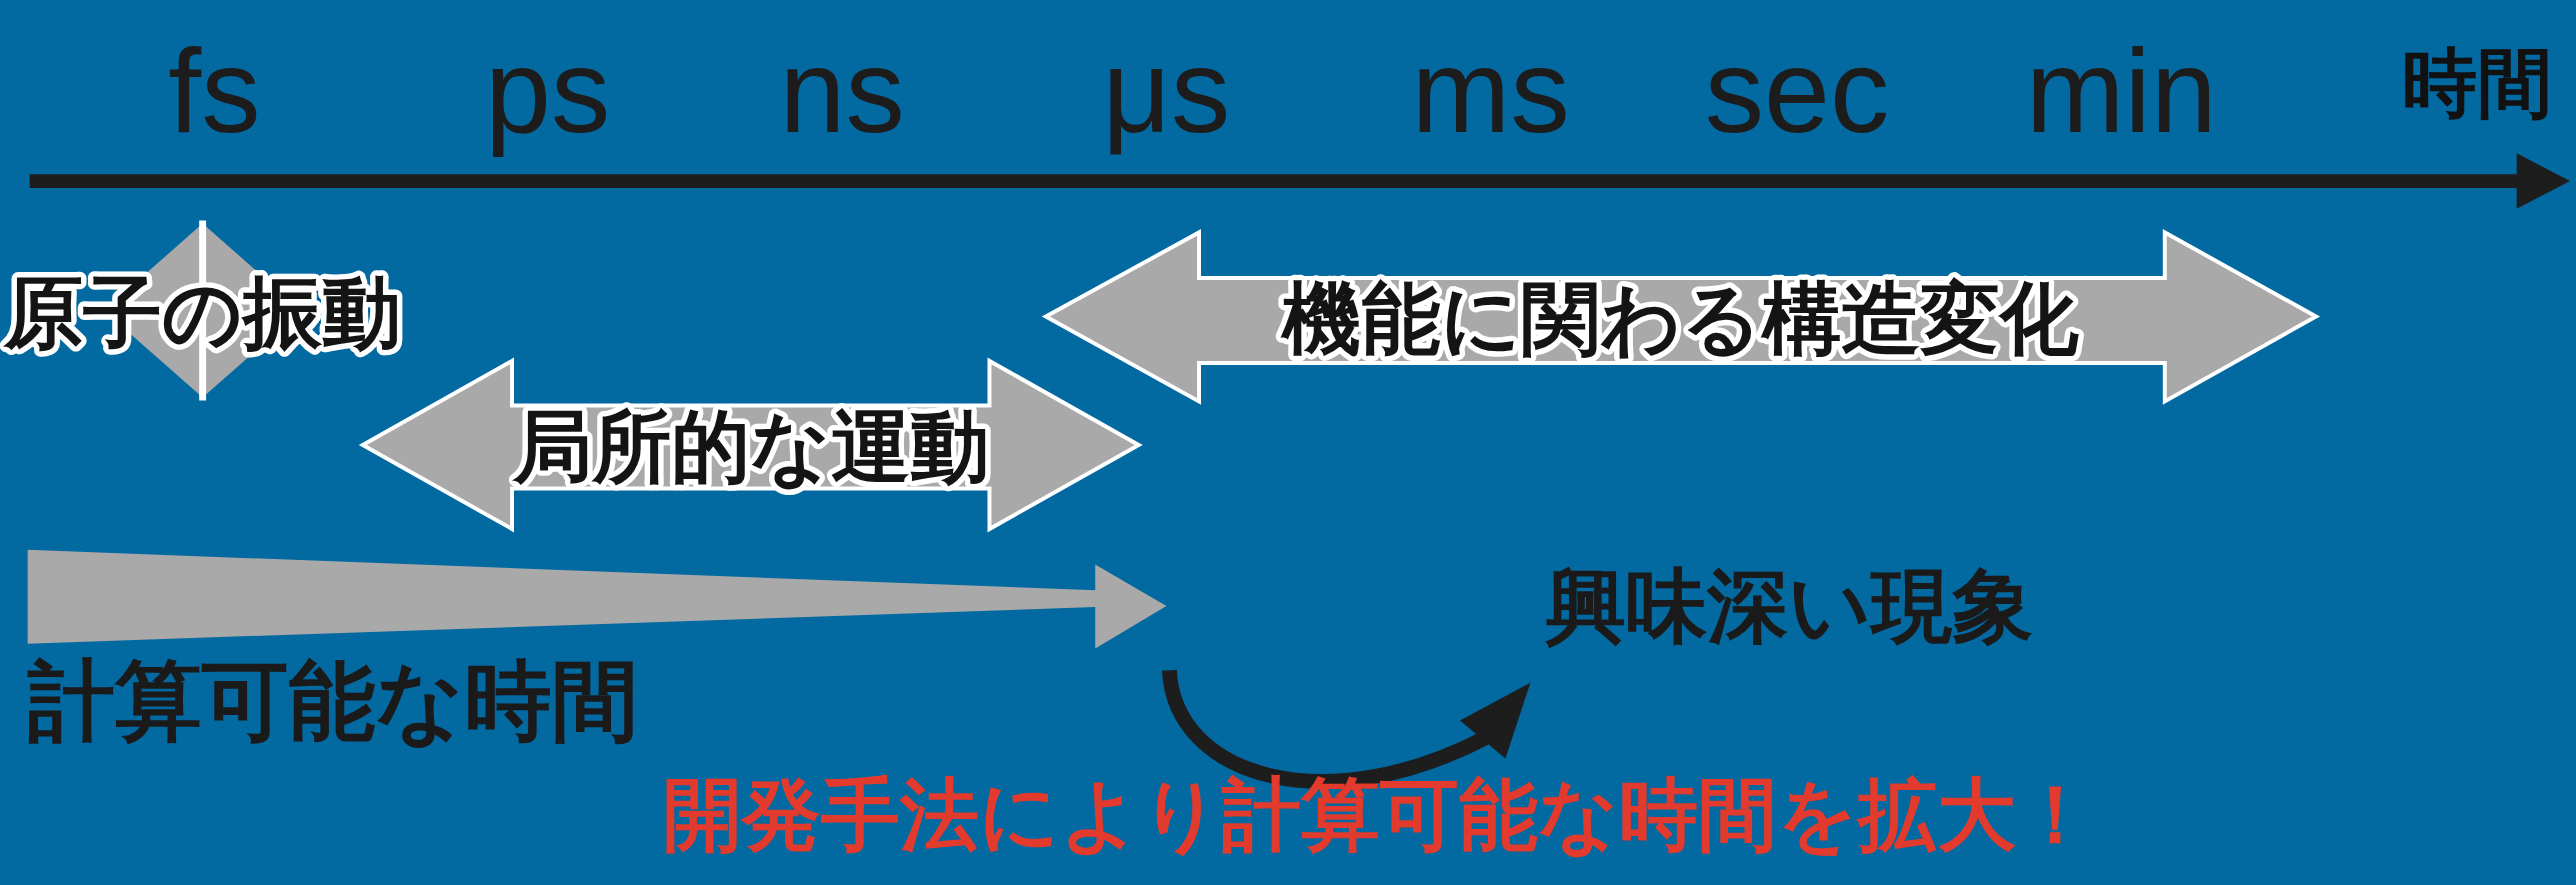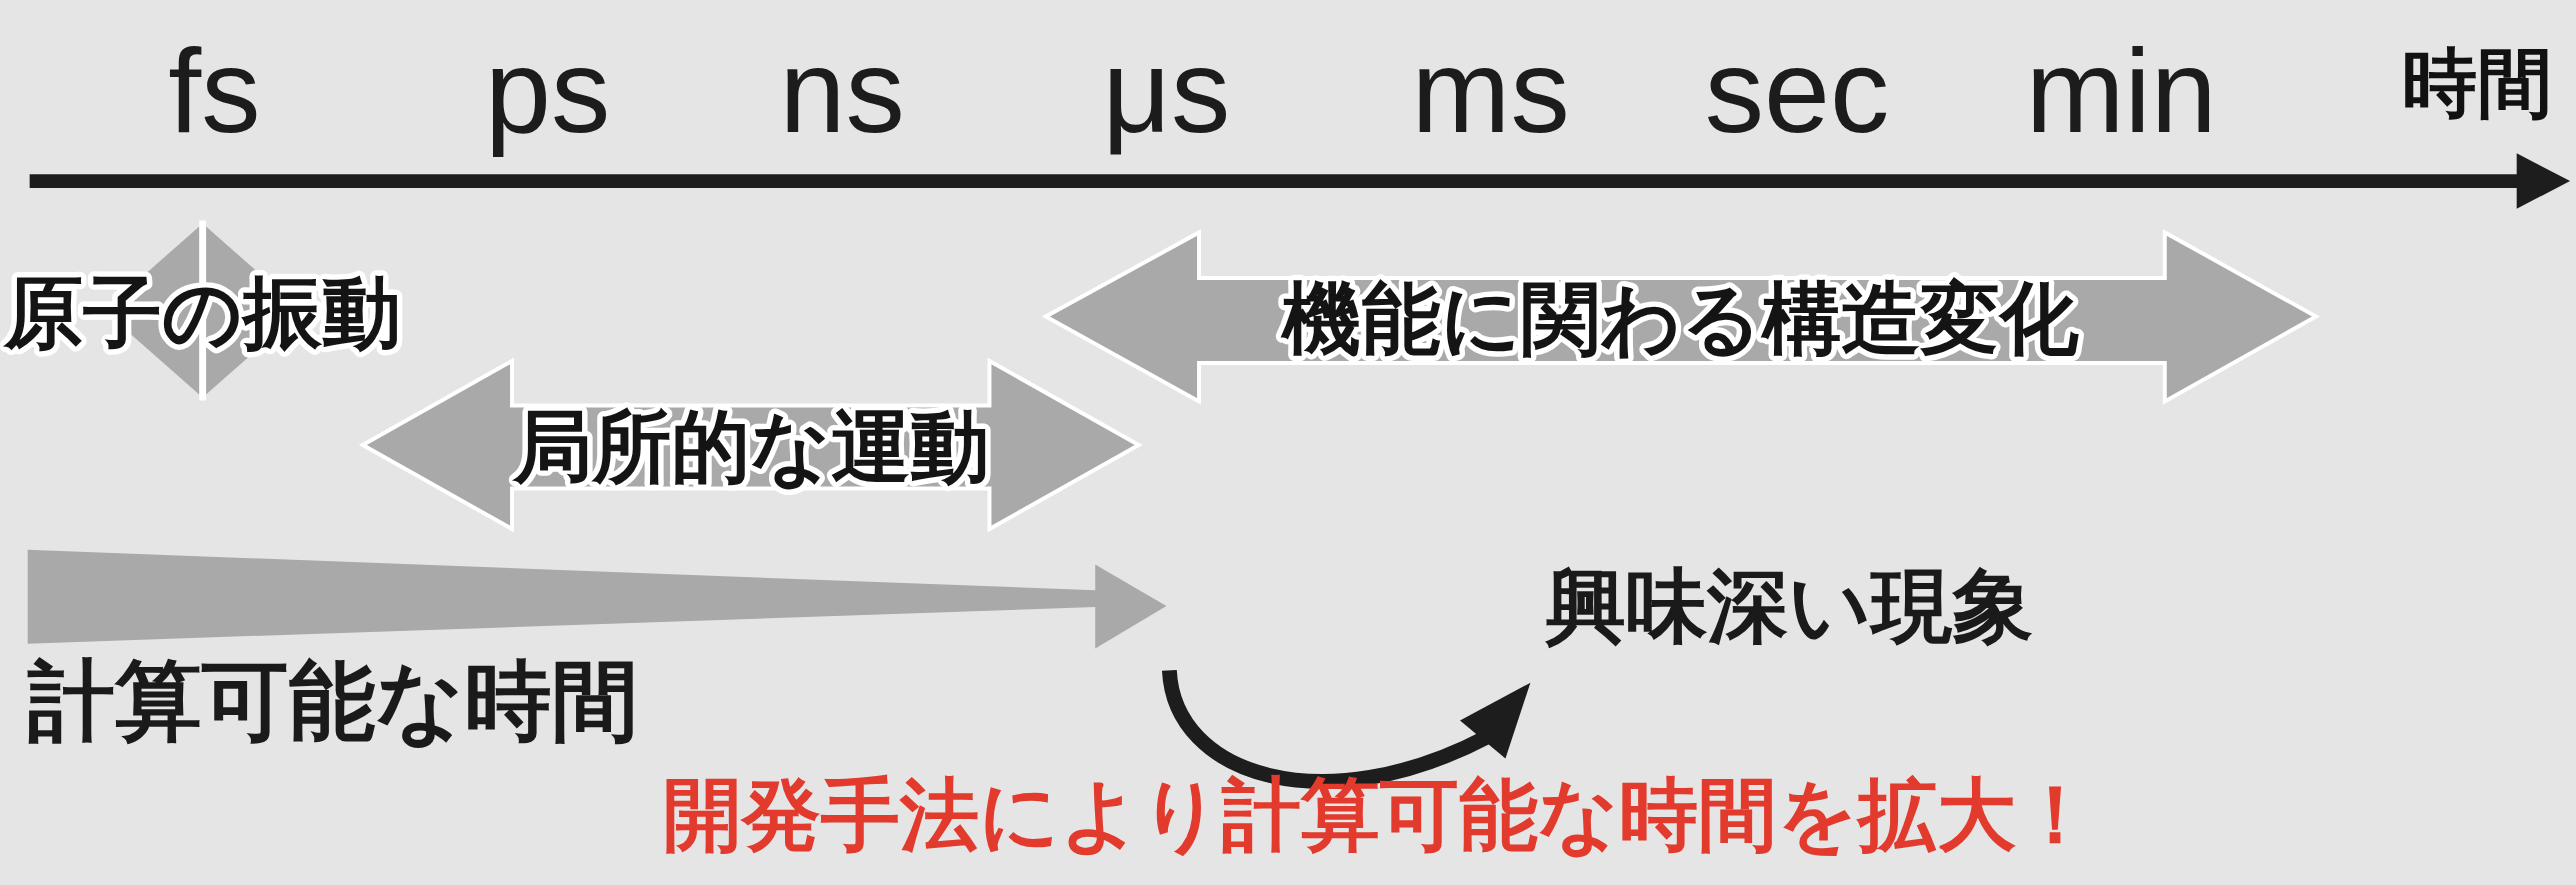--- a/index.html
+++ b/index.html
@@ -1,19 +1,19 @@
 <!DOCTYPE html>
 <html><head>
 <meta charset="utf-8">
 <style>
   html,body{margin:0;padding:0;background:#ffffff;}
   .canvas{
     position:relative;
     width:2576px;height:886px;
-    background:#e5e5e5;
+    background:#0369a1;
     overflow:hidden;
     font-family:"Liberation Sans","DejaVu Sans",sans-serif;
   }
   svg{display:block;}
   
   .t-unit{
     font-family:"Liberation Sans","DejaVu Sans",sans-serif;
     font-weight:300;
     font-size:120px;
     fill:#1c1c1c;

